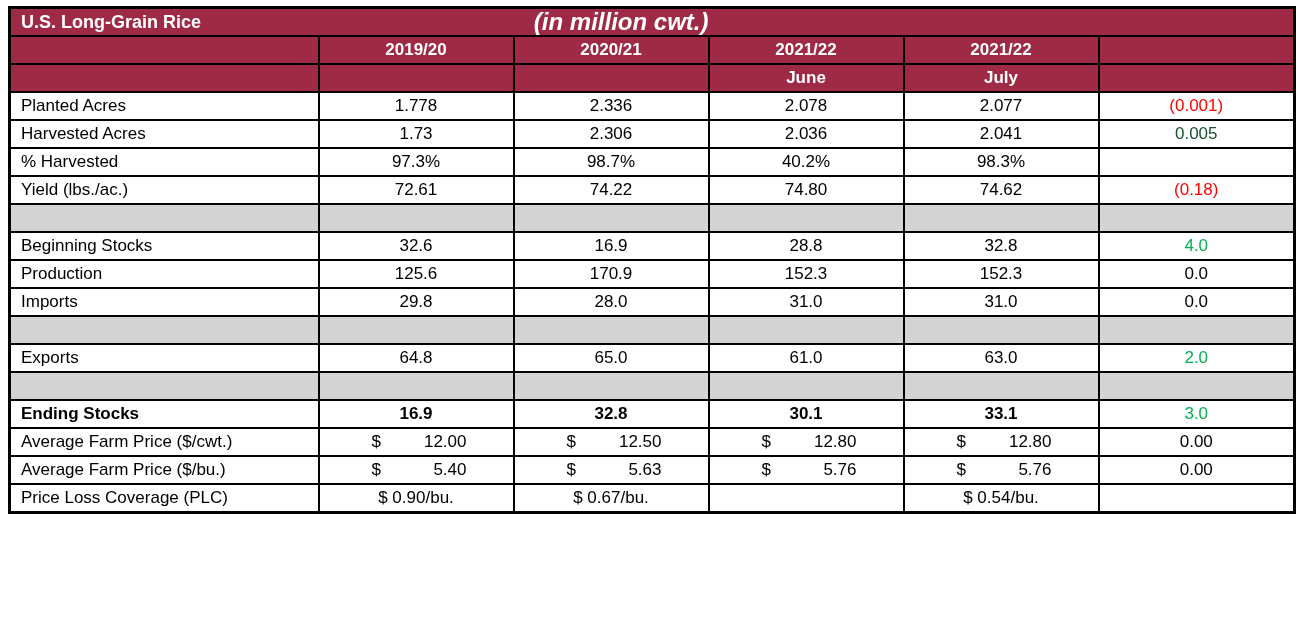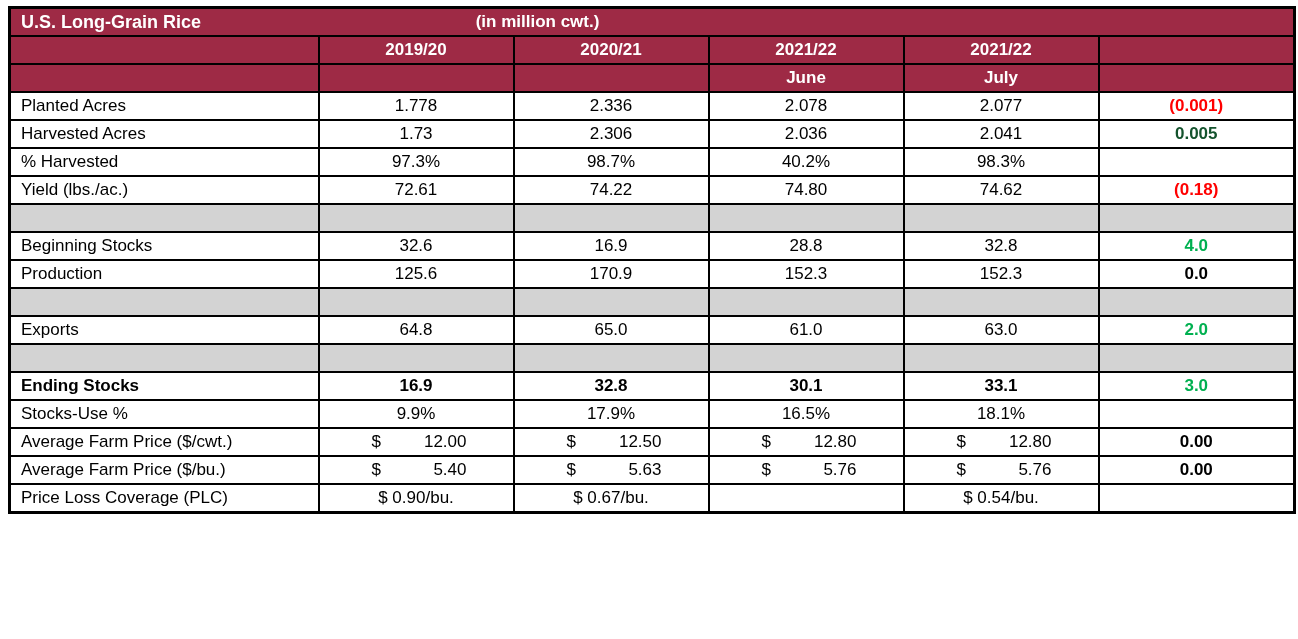--- a/index.html
+++ b/index.html
@@ -3,25 +3,25 @@
 <meta charset="utf-8">
 <style>
   html,body{margin:0;padding:0;background:#fff;}
   body{width:1298px;height:639px;overflow:hidden;font-family:"Liberation Sans",sans-serif;}
   .canvas{position:relative;width:1298px;height:627px;background:#fff;}
   table{position:absolute;left:8px;top:6px;border-collapse:collapse;table-layout:fixed;width:1285px;border:3px solid #000;}
   td{border:2px solid #000;height:26px;line-height:26px;padding:0;font-size:17px;color:#000;white-space:nowrap;overflow:hidden;}
   thead td{background:var(--maroon);color:#fff;font-weight:700;text-align:center;}
   .title-row td{border-left-style:none;border-right-style:none;}
   .t-label{text-align:left;padding-left:10px;font-size:18px;}
-  .t-unit{text-align:center;padding-left:48px;font-size:17px;}
+  .t-unit{text-align:right;padding-left:48px;font-style:italic;font-size:24px;}
   .label{text-align:left;padding-left:10px;}
   .val{text-align:center;}
   .bold{font-weight:700;}
-  .change{font-weight:700;}
+  .change{font-weight:400;}
   .money{display:flex;justify-content:space-between;padding:0 46px 0 52px;}
   tr.spacer td{background:var(--spacer);}
 </style>
 </head>
 <body>
 
 <div class="canvas">
   <table>
     <colgroup>
       <col style="width:309px">
@@ -104,20 +104,28 @@
           <td class="val change" style="color: rgb(0, 176, 80);">4.0</td>
         </tr>
         <tr>
           <td class="label">Production</td>
           <td class="val">125.6</td>
           <td class="val">170.9</td>
           <td class="val">152.3</td>
           <td class="val">152.3</td>
           <td class="val change" style="color: rgb(0, 0, 0);">0.0</td>
         </tr>
+        <tr>
+          <td class="label">Imports</td>
+          <td class="val">29.8</td>
+          <td class="val">28.0</td>
+          <td class="val">31.0</td>
+          <td class="val">31.0</td>
+          <td class="val change" style="color: rgb(0, 0, 0);">0.0</td>
+        </tr>
         <tr class="spacer">
           <td></td>
           <td></td>
           <td></td>
           <td></td>
           <td></td>
           <td></td>
         </tr>
         <tr>
           <td class="label">Exports</td>
@@ -137,28 +145,20 @@
         </tr>
         <tr>
           <td class="label bold">Ending Stocks</td>
           <td class="val bold">16.9</td>
           <td class="val bold">32.8</td>
           <td class="val bold">30.1</td>
           <td class="val bold">33.1</td>
           <td class="val change" style="color: rgb(0, 176, 80);">3.0</td>
         </tr>
         <tr>
-          <td class="label">Stocks-Use %</td>
-          <td class="val">9.9%</td>
-          <td class="val">17.9%</td>
-          <td class="val">16.5%</td>
-          <td class="val">18.1%</td>
-          <td class="val change" style="color: rgb(0, 0, 0);"></td>
-        </tr>
-        <tr>
           <td class="label">Average Farm Price ($/cwt.)</td>
           <td>
             <div class="money">
               <span>$</span>
               <span>12.00</span>
             </div>
           </td>
           <td>
             <div class="money">
               <span>$</span>

